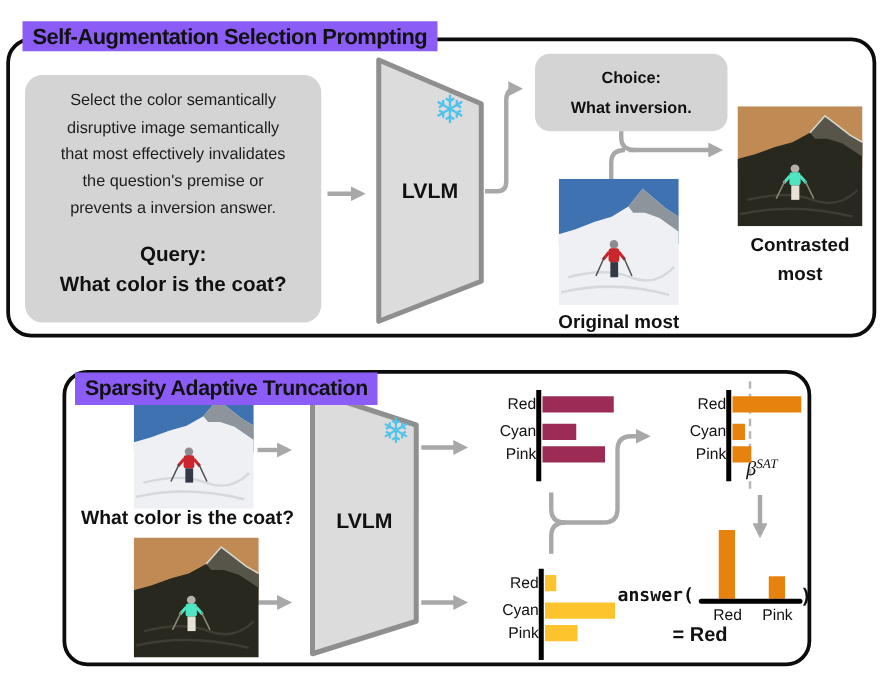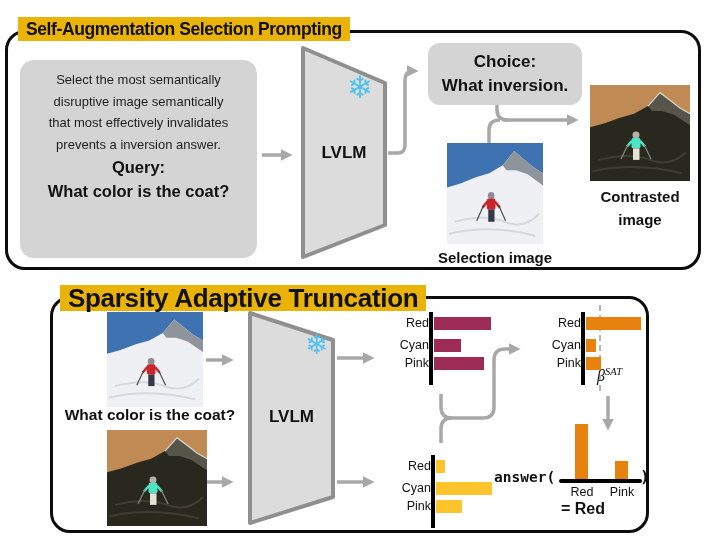--- a/index.html
+++ b/index.html
@@ -3,31 +3,31 @@
 <meta charset="utf-8">
 <style>
   html,body{margin:0;padding:0;background:#fff;}
   body{font-family:"Liberation Sans",sans-serif;color:#111;}
   .canvas{position:relative;width:711px;height:543px;background:#fff;overflow:hidden;}
 
   .panel{position:absolute;border:3.5px solid #0c0c0c;border-radius:20px;background:transparent;}
   .panel-top{left:5px;top:30px;width:690px;height:234px;}
   .panel-bottom{left:50px;top:296px;width:593px;height:231px;}
 
-  .panel-title{position:absolute;background:#eab308;padding:0 8px;font-weight:bold;z-index:3;white-space:nowrap;}
+  .panel-title{position:absolute;background:#8b5cf6;padding:0 8px;font-weight:bold;z-index:3;white-space:nowrap;}
   .title-top{left:18px;top:17px;font-size:17.5px;letter-spacing:-0.4px;line-height:24px;}
-  .title-bottom{left:60px;top:285px;font-size:26px;letter-spacing:-0.3px;line-height:26px;}
+  .title-bottom{left:60px;top:298px;font-size:17px;letter-spacing:-0.3px;line-height:26px;}
 
   .graybox{position:absolute;background:#d4d4d4;z-index:1;}
   .prompt-box{left:20px;top:60px;width:237px;height:198px;border-radius:14px;text-align:center;}
   .prompt-body{margin-top:9px;font-size:13px;line-height:21.5px;color:#1d1d1d;}
-  .prompt-query-label{font-size:16.5px;line-height:24px;font-weight:bold;}
+  .prompt-query-label{margin-top:15px;font-size:16.5px;line-height:24px;font-weight:bold;}
   .prompt-query{font-size:16.5px;line-height:24px;font-weight:bold;}
   .choice-box{left:428px;top:43px;width:154px;height:62px;border-radius:12px;text-align:center;padding-top:7px;box-sizing:border-box;}
-  .choice-box div{font-size:17px;line-height:24px;font-weight:bold;}
+  .choice-box div{font-size:13px;line-height:24px;font-weight:bold;}
 
   .overlay{position:absolute;left:0;top:0;width:711px;height:543px;z-index:2;pointer-events:none;}
 
   .model-label{position:absolute;z-index:3;font-weight:bold;font-size:17px;text-align:center;}
   .model-label-top{left:303px;top:143px;width:82px;}
   .model-label-bottom{left:250px;top:407px;width:83px;}
   .snowflake{position:absolute;z-index:3;color:#4fc2ed;line-height:1;}
   .snowflake-top{left:347px;top:72px;font-size:31px;}
   .snowflake-bottom{left:305px;top:331px;font-size:28px;}
 
@@ -67,21 +67,21 @@
   .beta-label{position:absolute;left:50px;top:56px;font-family:"Liberation Serif",serif;font-style:italic;font-size:16px;color:#111;}
   .beta-label sup{font-size:10.5px;}
 
   .vchart{position:absolute;left:559px;top:423px;width:84px;height:78px;z-index:3;}
   .vbar{position:absolute;width:13px;}
   .vlab{position:absolute;top:62px;width:36px;text-align:center;font-size:12.5px;}
   .vaxis{position:absolute;left:0;top:56px;width:83px;height:4px;background:#000;border-radius:2px;}
 
   .sample-prefix{position:absolute;left:494px;top:469px;z-index:3;font-family:"DejaVu Sans Mono","Liberation Mono",monospace;font-weight:bold;font-size:14.5px;}
   .sample-suffix{position:absolute;left:640px;top:467px;z-index:3;font-family:"DejaVu Sans Mono","Liberation Mono",monospace;font-weight:bold;font-size:16px;}
-  .sample-result{position:absolute;left:515px;top:500px;width:90px;z-index:3;text-align:right;font-weight:bold;font-size:16px;}
+  .sample-result{position:absolute;left:515px;top:500px;width:90px;z-index:3;text-align:center;font-weight:bold;font-size:16px;}
 </style>
 </head>
 <body>
 
 <div class="canvas">
 
   <div class="panel panel-top"></div>
   <div class="panel panel-bottom"></div>
 
   <div class="panel-title title-top">Self-Augmentation Selection Prompting</div>
@@ -109,23 +109,24 @@
     <line x1="337" y1="482" x2="371" y2="482" stroke="#a8a8a8" stroke-width="3.5" marker-end="url(#ah)"></line>
 
     <path d="M441,394 L441,407 Q441,418 452,418" fill="none" stroke="#a8a8a8" stroke-width="3.5"></path>
     <path d="M441,443 L441,429 Q441,418 452,418" fill="none" stroke="#a8a8a8" stroke-width="3.5"></path>
     <path d="M451,418 L483,418 Q494,418 494,407 L494,360 Q494,349 505,349 L517,349" fill="none" stroke="#a8a8a8" stroke-width="3.5" marker-end="url(#ah)"></path>
     <line x1="608" y1="396" x2="608" y2="427" stroke="#a8a8a8" stroke-width="3.5" marker-end="url(#ah)"></line>
   </svg>
 
   <div class="graybox prompt-box">
     <div class="prompt-body">
-      <div>Select the most semantically</div>
+      <div>Select the color semantically</div>
       <div>disruptive image semantically</div>
       <div>that most effectively invalidates</div>
+      <div>the question's premise or</div>
       <div>prevents a inversion answer.</div>
     </div>
     <div class="prompt-query-label">Query:</div>
     <div class="prompt-query">What color is the coat?</div>
   </div>
 
   <div class="model-label model-label-top">LVLM</div>
   <span class="snowflake snowflake-top">❄</span>
 
   <div class="graybox choice-box">
@@ -142,41 +143,41 @@
       <path class="track" d="M8,78 Q40,70 60,78 T96,70" stroke-width="2"></path>
       <path class="track" d="M2,90 Q45,80 92,92" stroke-width="2"></path>
       <circle class="head" cx="46" cy="52" r="3.5"></circle>
       <rect class="coat" x="41.5" y="55" width="9" height="11" rx="2"></rect>
       <path class="coat-arm" d="M42,58 L37,64 M50,58 L55,64" fill="none" stroke-width="2.5"></path>
       <rect class="pants" x="43" y="66" width="6.5" height="12"></rect>
       <line class="pole" x1="38" y1="62" x2="31" y2="77" stroke-width="1.2"></line>
       <line class="pole" x1="54" y1="62" x2="61" y2="77" stroke-width="1.2"></line>
     </svg>
   </div>
-  <div class="caption cap-original">Selection image</div>
+  <div class="caption cap-original">Original most</div>
 
   <div class="photo photo-contrast-top inverted">
     <svg viewBox="0 0 100 100" preserveAspectRatio="none">
       <rect class="sky" x="0" y="0" width="100" height="52"></rect>
       <polygon class="snow" points="0,44 14,40 30,34 44,30 58,22 70,8 80,16 90,24 100,30 100,100 0,100"></polygon>
       <polygon class="rock" points="58,22 70,8 80,16 90,24 100,30 100,42 84,31 72,27 62,27"></polygon>
       <polyline class="ridge" points="58,22 70,8 80,16 90,24 100,30" stroke-width="1.3"></polyline>
       <path class="track" d="M8,78 Q40,70 60,78 T96,70" stroke-width="2"></path>
       <path class="track" d="M2,90 Q45,80 92,92" stroke-width="2"></path>
       <circle class="head" cx="46" cy="52" r="3.5"></circle>
       <rect class="coat" x="41.5" y="55" width="9" height="11" rx="2"></rect>
       <path class="coat-arm" d="M42,58 L37,64 M50,58 L55,64" fill="none" stroke-width="2.5"></path>
       <rect class="pants" x="43" y="66" width="6.5" height="12"></rect>
       <line class="pole" x1="38" y1="62" x2="31" y2="77" stroke-width="1.2"></line>
       <line class="pole" x1="54" y1="62" x2="61" y2="77" stroke-width="1.2"></line>
     </svg>
   </div>
   <div class="caption cap-contrasted">
     <div>Contrasted</div>
-    <div>image</div>
+    <div>most</div>
   </div>
 
   <div class="photo photo-orig-bottom normal">
     <svg viewBox="0 0 100 100" preserveAspectRatio="none">
       <rect class="sky" x="0" y="0" width="100" height="52"></rect>
       <polygon class="snow" points="0,44 14,40 30,34 44,30 58,22 70,8 80,16 90,24 100,30 100,100 0,100"></polygon>
       <polygon class="rock" points="58,22 70,8 80,16 90,24 100,30 100,42 84,31 72,27 62,27"></polygon>
       <polyline class="ridge" points="58,22 70,8 80,16 90,24 100,30" stroke-width="1.3"></polyline>
       <path class="track" d="M8,78 Q40,70 60,78 T96,70" stroke-width="2"></path>
       <path class="track" d="M2,90 Q45,80 92,92" stroke-width="2"></path>

